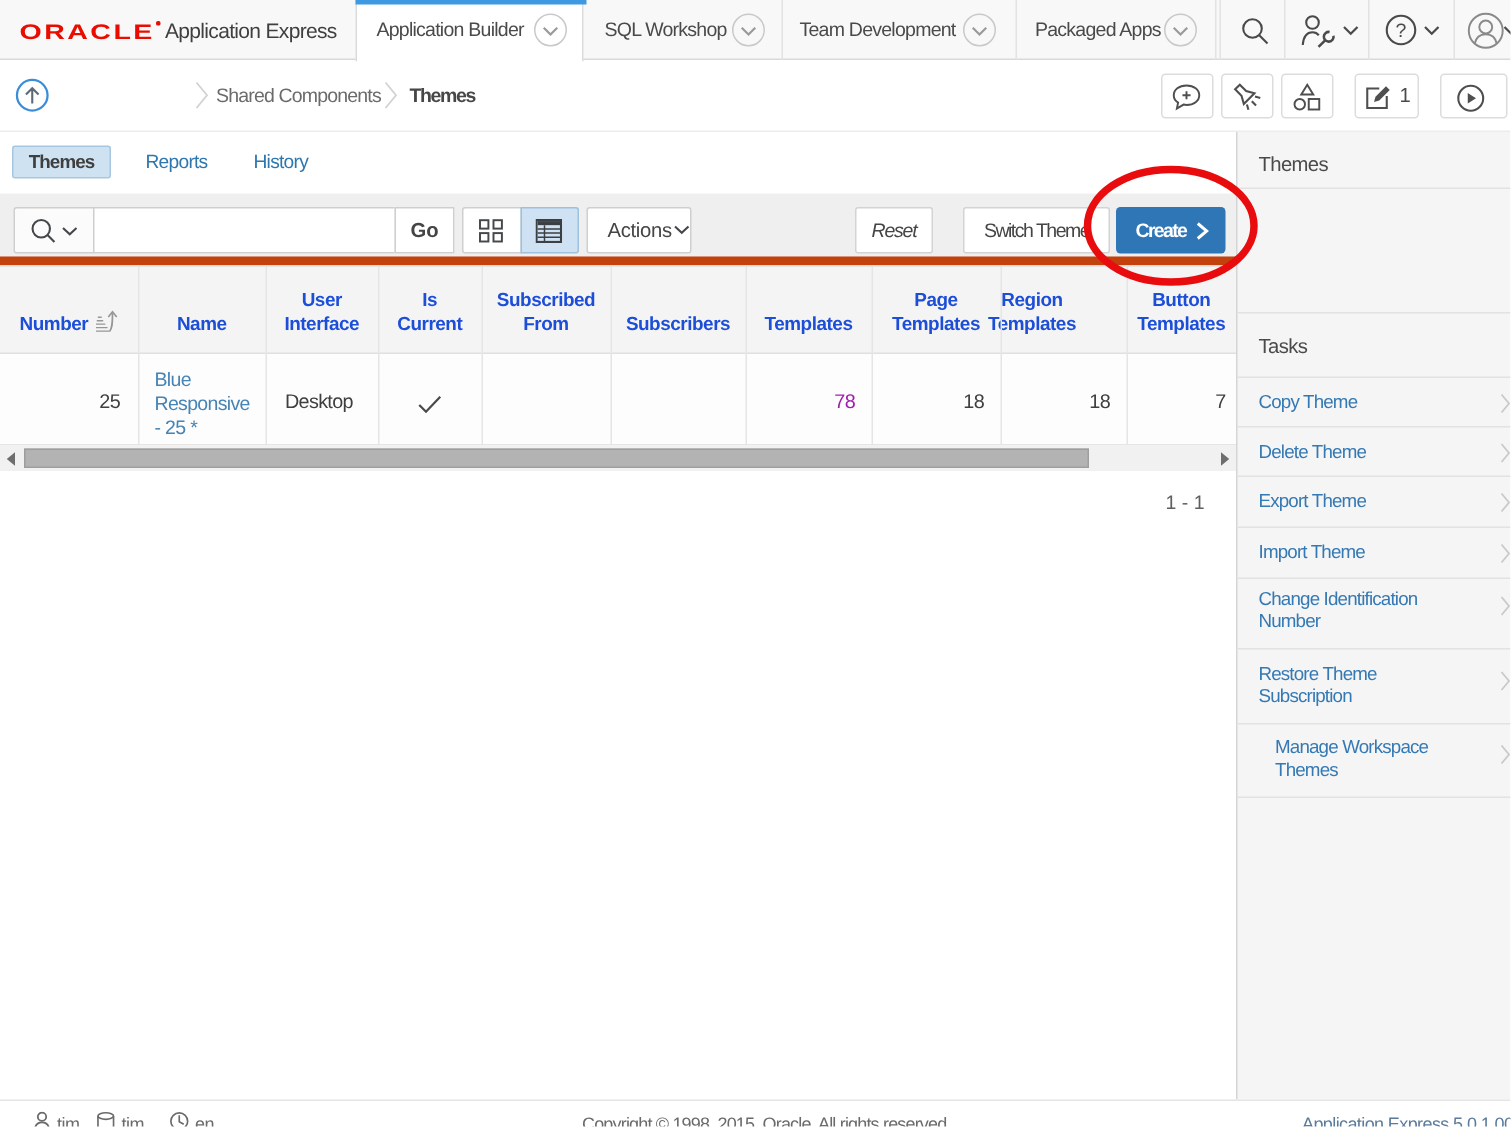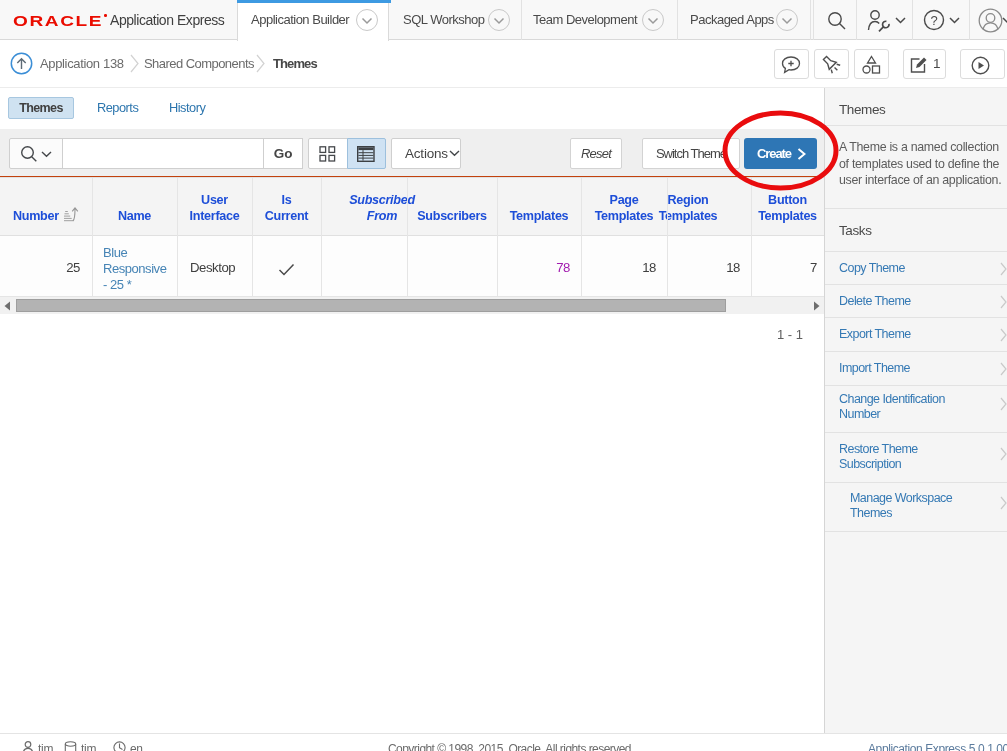--- a/index.html
+++ b/index.html
@@ -27,21 +27,21 @@
 
 
 #tabrow { position:absolute; left:0; top:88px; width:824px; height:41px; background:#fff; }
 #themestab { position:absolute; left:8px; top:9px; width:66px; height:22px;
   background:#cfe2f1; border:1px solid #a7c7e0; border-radius:2px;
   font-size:12.5px; font-weight:bold; letter-spacing:-0.6px; color:#3f3f3f; text-align:center; line-height:20px; }
 .tablink { position:absolute; top:9px; font-size:12.8px; letter-spacing:-0.5px; color:#2d76ae; line-height:22px; }
 
 
 #toolbar { position:absolute; left:0; top:129px; width:824px; height:48px;
-  background:#efefef; border-bottom:1px solid #c2410c; }
+  background:#efefef; border-bottom:6px solid #c2410c; }
 .tbtn { position:absolute; top:9px; height:31px; background:#fff;
   border:1px solid #cfcfcf; font-size:13.5px; color:#454545; text-align:center; }
 
 
 #grid { position:absolute; left:0; top:177px; width:824px; }
 #gridhead { position:absolute; left:0; top:0; width:824px; height:59px;
   background:#f4f4f4; border-top:1px solid #e2e2e2; border-bottom:1px solid #e0e0e0; }
 #gridrow { position:absolute; left:0; top:59px; width:824px; height:61px;
   background:#fdfdfd; border-bottom:1px solid #e5e5e5; }
 .colsep { position:absolute; top:0; width:1px; background:#e5e5e5; }
@@ -138,21 +138,20 @@
     </svg>
   <svg class="abs" style="left:1002px; top:17px;" width="11" height="7" viewBox="0 0 11 7">
       <path d="M1 1 L5.5 5.5 L10 1" fill="none" stroke="#4a4a4a" stroke-width="1.5"></path>
     </svg>
 
   <div id="crumbbar">
     <svg class="abs" style="left:10px; top:11px;" width="23" height="23" viewBox="0 0 23 23">
         <circle cx="11.5" cy="11.5" r="10.2" fill="none" stroke="#3b8ed6" stroke-width="1.5"></circle>
         <path d="M11.5 17 L11.5 7.5 M7.3 11 L11.5 6.8 L15.7 11" fill="none" stroke="#5d6a75" stroke-width="1.4"></path>
       </svg>
-    <div class="crumbtxt" style="left:40px; letter-spacing:-0.35px;">Application 138</div>
     <svg class="abs" style="left:130px; top:13px;" width="9" height="19" viewBox="0 0 9 19">
         <path d="M1 1 L8 9.5 L1 18" fill="none" stroke="#d2d2d2" stroke-width="1.2"></path>
       </svg>
     <div class="crumbtxt" style="left:144px;">Shared Components</div>
     <svg class="abs" style="left:256px; top:13px;" width="9" height="19" viewBox="0 0 9 19">
         <path d="M1 1 L8 9.5 L1 18" fill="none" stroke="#d2d2d2" stroke-width="1.2"></path>
       </svg>
     <div class="crumbtxt" style="left:273px; font-weight:bold; letter-spacing:-0.9px; color:#474747;">Themes</div>
 
     <div class="crumbbtn" style="left:774px; width:35px;"></div>
@@ -234,21 +233,21 @@
   <div id="grid">
     <div id="gridhead">
       <div class="hcell" style="left:13px; text-align:left;margin-top:36px;">Number</div>
       <svg class="abs" style="left:63px; bottom:13px;" width="16" height="17" viewBox="0 0 16 17">
           <path d="M1 15.7 L10 15.7 M1 13.4 L8.7 13.4 M1 11.1 L7.2 11.1 M1.5 8.8 L5.8 8.8 M2.2 6.5 L4.8 6.5" stroke="#969696" stroke-width="0.9"></path>
           <path d="M10 16 C11.7 14.2 12 11.5 12 4 M9.2 6.3 L12 2.8 L14.8 6.3" fill="none" stroke="#969696" stroke-width="1.1"></path>
         </svg>
       <div class="hcell" style="left:92px; width:85px;">Name</div>
       <div class="hcell" style="left:177px; width:75px;">User<br>Interface</div>
       <div class="hcell" style="left:252px; width:69px;">Is<br>Current</div>
-      <div class="hcell" style="left:339px; width:86px;font-style:italic;">Subscribed<br>From</div>
+      <div class="hcell" style="left:321px; width:86px;">Subscribed<br>From</div>
       <div class="hcell" style="left:407px; width:90px;">Subscribers</div>
       <div class="hcell" style="left:497px; width:84px;">Templates</div>
       <div class="hcell" style="left:581px; width:86px;">Page<br>Templates</div>
       <div class="hcell" style="left:646px; width:84px;">Region<br>Templates</div>
       <div class="hcell" style="left:751px; width:73px;">Button<br>Templates</div>
       <div class="colsep" style="left:92px; height:59px;"></div>
       <div class="colsep" style="left:177px; height:59px;"></div>
       <div class="colsep" style="left:252px; height:59px;"></div>
       <div class="colsep" style="left:321px; height:59px;"></div>
       <div class="colsep" style="left:407px; height:59px;"></div>
@@ -287,21 +286,20 @@
     <div id="hthumb"></div>
     <svg class="abs" style="left:812px; top:4px;" width="9" height="10" viewBox="0 0 9 10">
         <path d="M2 0.5 L7.5 5 L2 9.5 Z" fill="#6e6e6e"></path>
       </svg>
   </div>
   <div class="abs" style="left:740px; top:327px; width:63px; font-size:13px; color:#5f5f5f; text-align:right;">1 - 1</div>
 
   <div id="sidebar">
     <div class="abs sidehdr" style="left:14px; top:14px;">Themes</div>
     <div class="sidesep" style="top:37px;"></div>
-    <div class="abs" style="left:14px; top:51px; font-size:12.4px; letter-spacing:-0.3px; color:#5c5c5c; line-height:16.6px; white-space:nowrap;">A Theme is a named collection<br>of templates used to define the<br>user interface of an application.</div>
     <div class="sidesep" style="top:120px;"></div>
     <div class="abs sidehdr" style="left:14px; top:135px;">Tasks</div>
     <div class="sidesep" style="top:163px;"></div>
 
     <div class="tasklink" style="top:173px;">Copy Theme</div>
     <svg class="abs taskchev" style="top:174px;" width="7" height="14" viewBox="0 0 7 14">
         <path d="M1 1 L6 7 L1 13" fill="none" stroke="#c9c9c9" stroke-width="1.2"></path>
       </svg>
     <div class="sidesep" style="top:196px;"></div>
     <div class="tasklink" style="top:206px;">Delete Theme</div>

